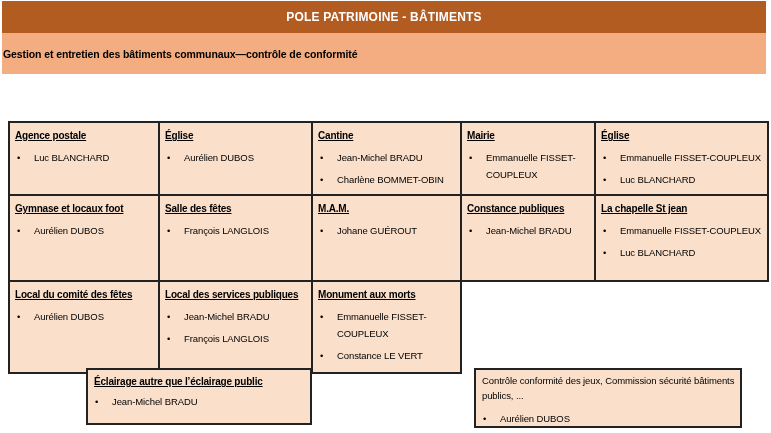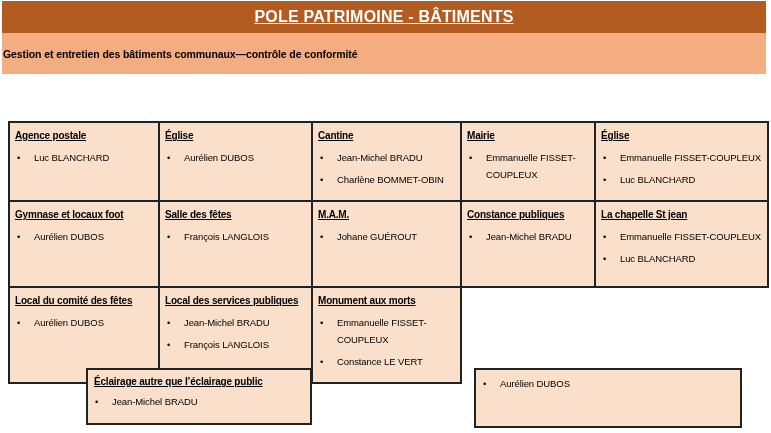--- a/index.html
+++ b/index.html
@@ -7,42 +7,42 @@
     width:771px;height:433px;position:relative;overflow:hidden;
     background:#ffffff;color:#000;
     font-family:"Liberation Sans","DejaVu Sans",sans-serif;
   }
   .title-bar{
     position:absolute;left:2px;top:1px;width:764px;height:32px;
     background:var(--header-bg,#B25C22);
     display:flex;align-items:center;justify-content:center;
   }
   .title-text{
-    color:var(--title-text,#ffffff);font-weight:bold;font-size:16px;
-    text-decoration:underline;letter-spacing:.2px;
+    color:var(--title-text,#ffffff);font-weight:bold;font-size:12px;
+    letter-spacing:.2px;
   }
   .subtitle-bar{
     position:absolute;left:2px;top:33px;width:764px;height:41px;
     background:var(--subheader-bg,#F4AD80);
     display:flex;align-items:center;
   }
   .subtitle-text{
     font-weight:bold;font-size:10.5px;padding-left:1px;letter-spacing:-.1px;
   }
   table.grid{
     position:absolute;left:8px;top:121px;width:759px;
     border-collapse:collapse;table-layout:fixed;
   }
   tr.r1{height:71px}
   tr.r2{height:86px}
   tr.r3{height:92px}
   td.cell{
     border:2px solid var(--border,#222222);
     background:var(--cell-bg,#FADFCB);
-    vertical-align:top;padding:0 2px 12px 0;
+    vertical-align:top;padding:0 2px 6px 0;
   }
   td.spacer{border:none;background:#ffffff;}
   .cell-title{
     font-weight:bold;text-decoration:underline;font-size:10px;
     letter-spacing:-.2px;margin:6px 3px 0 5px;line-height:13px;
   }
   .bullet-row{display:flex;margin-top:5px;line-height:17px;font-size:9.5px;}
   .cell-title + .bullet-row, .box-title-plain + .bullet-row{margin-top:7px;}
   .dot{flex:0 0 24px;padding-left:7px;box-sizing:border-box;}
   .pname{flex:1;letter-spacing:-.1px;}
@@ -203,17 +203,18 @@
 
 <div class="float-box box-left">
   <div class="box-title-heading">Éclairage autre que l’éclairage public</div>
   <div class="bullet-row">
       <span class="dot">•</span>
       <span class="pname">Jean-Michel BRADU</span>
     </div>
 </div>
 
 <div class="float-box box-right">
+  <div class="box-title-plain">Contrôle conformité des  jeux, Commission sécurité bâtiments publics, ...</div>
   <div class="bullet-row">
       <span class="dot">•</span>
       <span class="pname">Aurélien DUBOS</span>
     </div>
 </div>
 
 </body></html>

